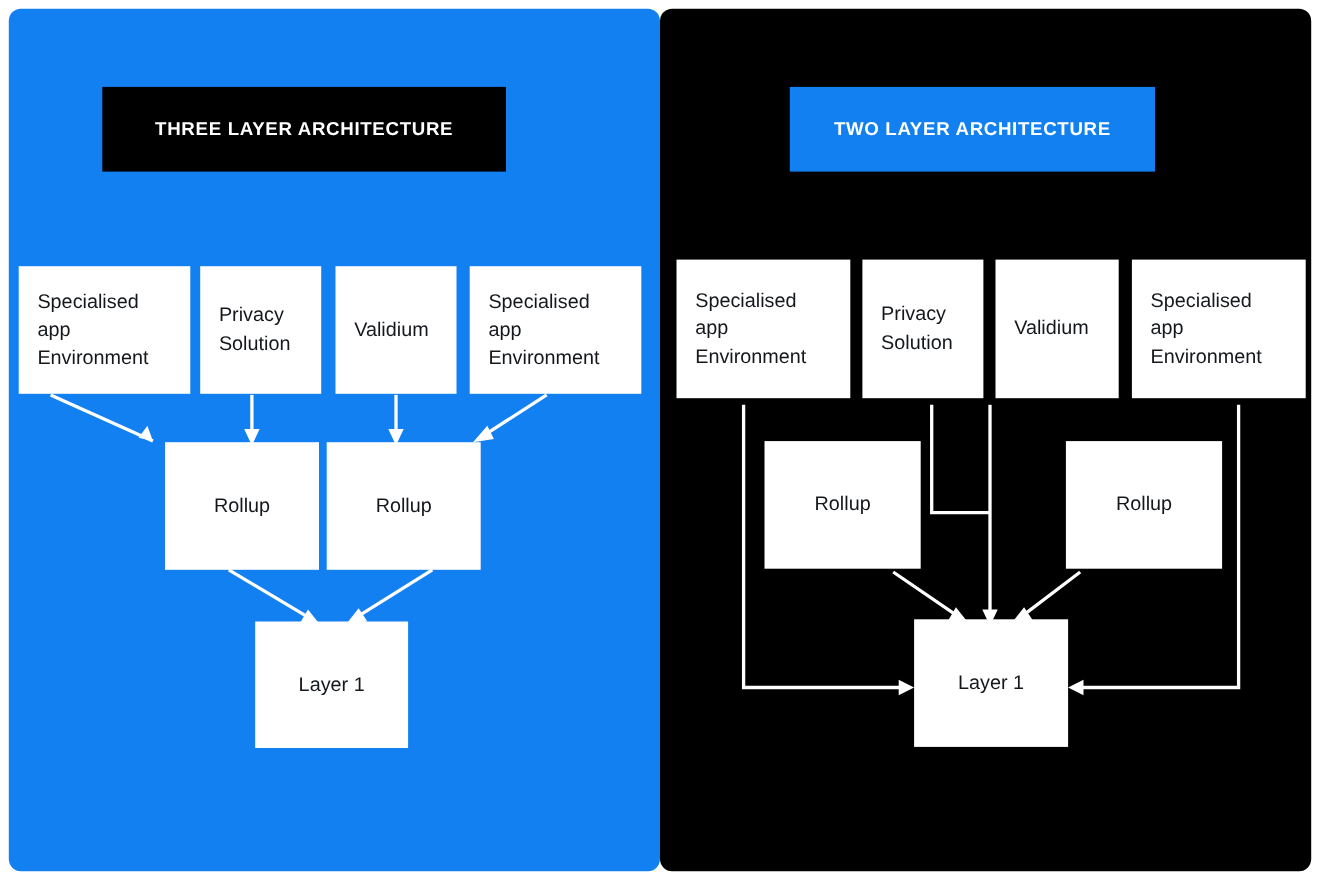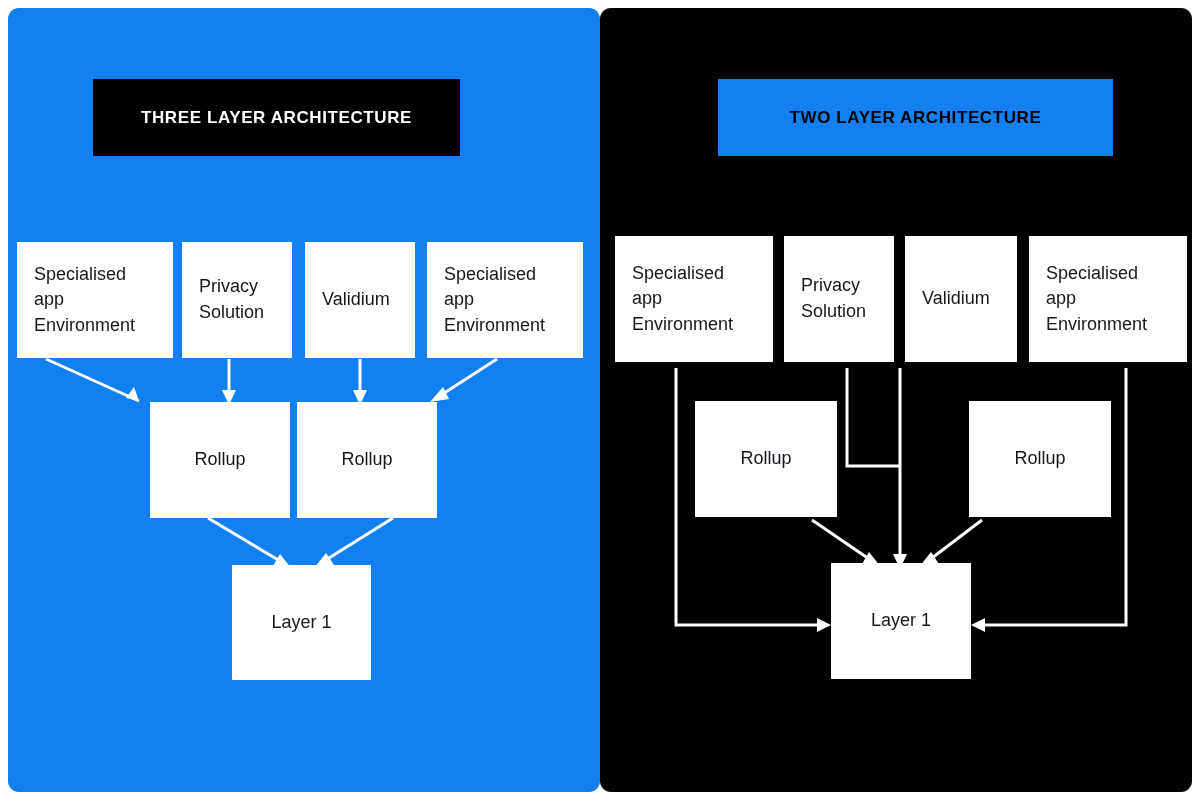--- a/index.html
+++ b/index.html
@@ -40,22 +40,22 @@
     letter-spacing: 0.6px;
     font-size: 17px;
     line-height: 1.15;
     font-family: "Liberation Sans", "DejaVu Sans", sans-serif;
   }
   #banner-left {
     left: 85px; top: 71px; width: 367px; height: 77px;
     background: #000000; color: #ffffff;
   }
   #banner-right {
-    left: 118px; top: 71px; width: 395px; height: 77px;
-    background: #1380f2; color: #000000;
+    left: 118px; top: 71px; width: 332px; height: 77px;
+    background: #1380f2; color: #ffffff;
   }
 
   .node {
     position: absolute;
     background: #ffffff;
     color: #14181c;
     box-sizing: border-box;
     font-size: 18px;
     line-height: 1.42;
     font-family: "Liberation Sans", "DejaVu Sans", sans-serif;

